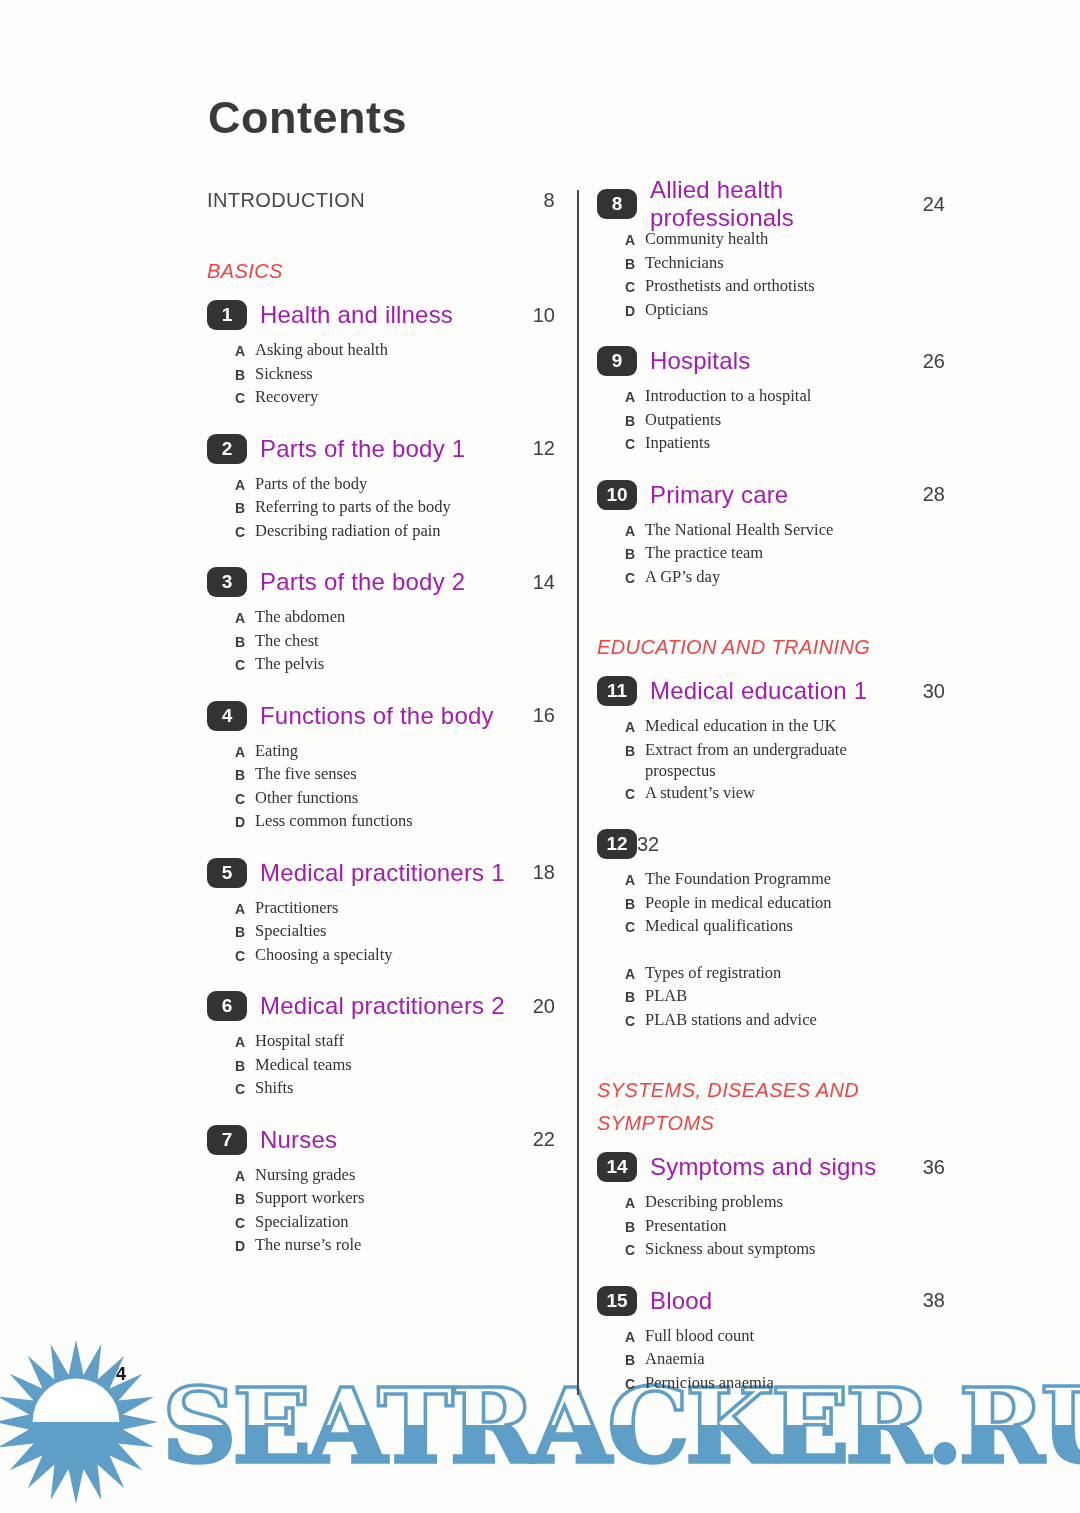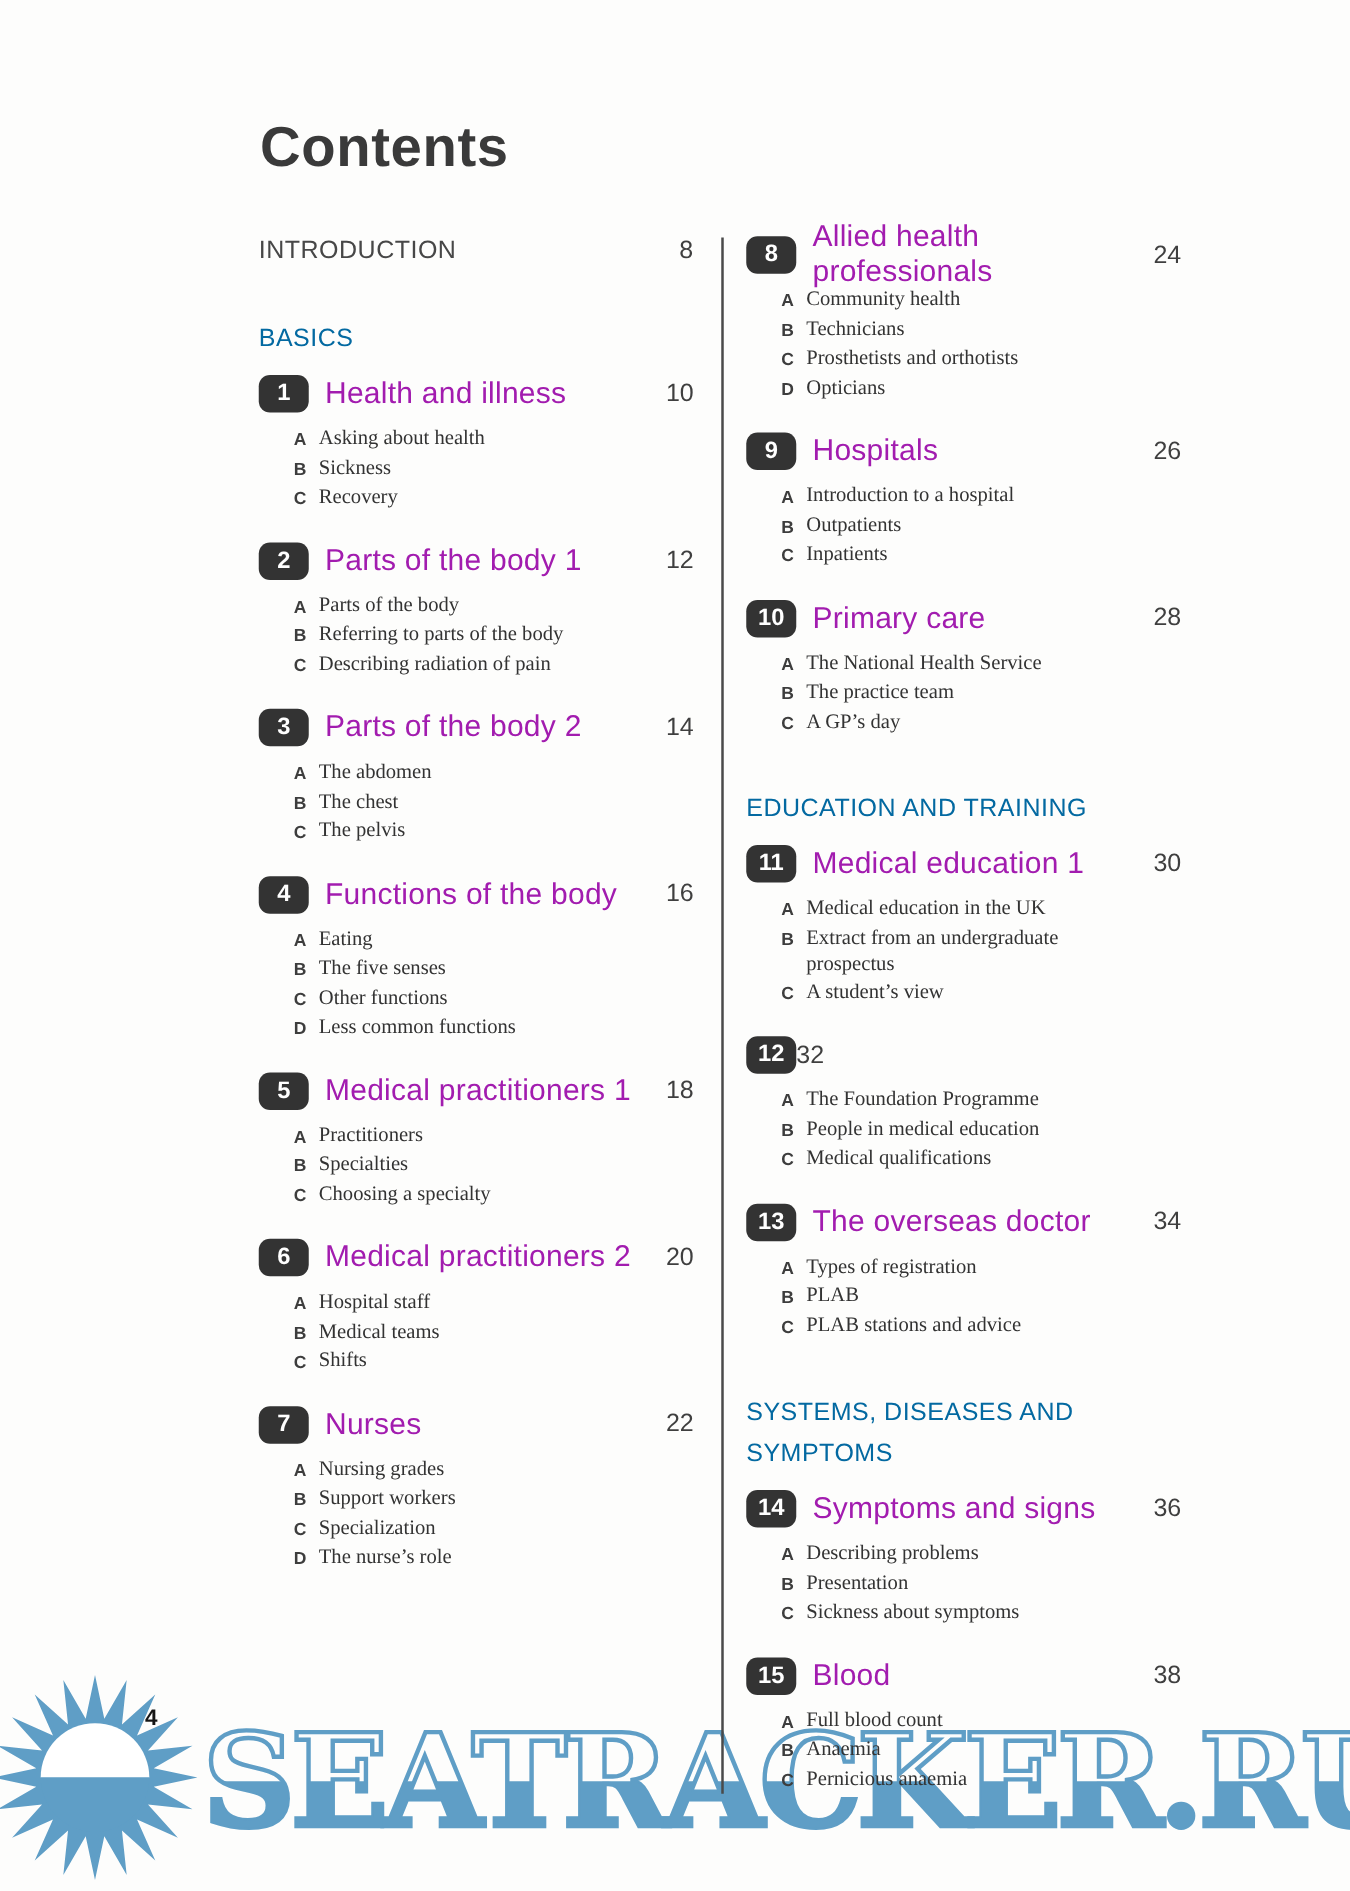--- a/index.html
+++ b/index.html
@@ -17,22 +17,23 @@
   .divider { width:0; border-left:2px solid #4a4a4a; margin:2px 18px 0 22px; }
 
   .toc-entry {
     display:flex; justify-content:space-between;
     font-size:20px; line-height:25px; color:#474747; letter-spacing:0.4px;
   }
   .entry-page { color:#3f3f3f; }
 
   .section {
     margin-top:42px; margin-bottom:11px;
-    font-size:20px; line-height:33px; color:#0369a1; letter-spacing:0.4px;
+    font-size:20px; line-height:33px; color:#ef4444; letter-spacing:0.4px;
     white-space:pre-line;
+    font-style:italic;
   }
   .unit { margin-top:23px; }
   .col > :first-child { margin-top:0; }
   .section + .unit { margin-top:2px; }
 
   .unit-head { display:flex; align-items:center; height:32px; }
   .badge {
     min-width:40px; height:30px; box-sizing:border-box; padding:0 9px;
     background:#333333; color:#ffffff; border-radius:9px;
     display:flex; align-items:center; justify-content:center;
@@ -343,25 +344,20 @@
     <span class="sub-letter">B</span>
     <span class="sub-text">People in medical education</span>
   </div>
             <div class="sub">
     <span class="sub-letter">C</span>
     <span class="sub-text">Medical qualifications</span>
   </div>
           </div>
   </div>
         <div class="unit">
-    <div class="unit-head">
-      <span class="badge">13</span>
-      <span class="unit-title">The overseas doctor</span>
-      <span class="unit-page">34</span>
-    </div>
     <div class="unit-items">
             <div class="sub">
     <span class="sub-letter">A</span>
     <span class="sub-text">Types of registration</span>
   </div>
             <div class="sub">
     <span class="sub-letter">B</span>
     <span class="sub-text">PLAB</span>
   </div>
             <div class="sub">

